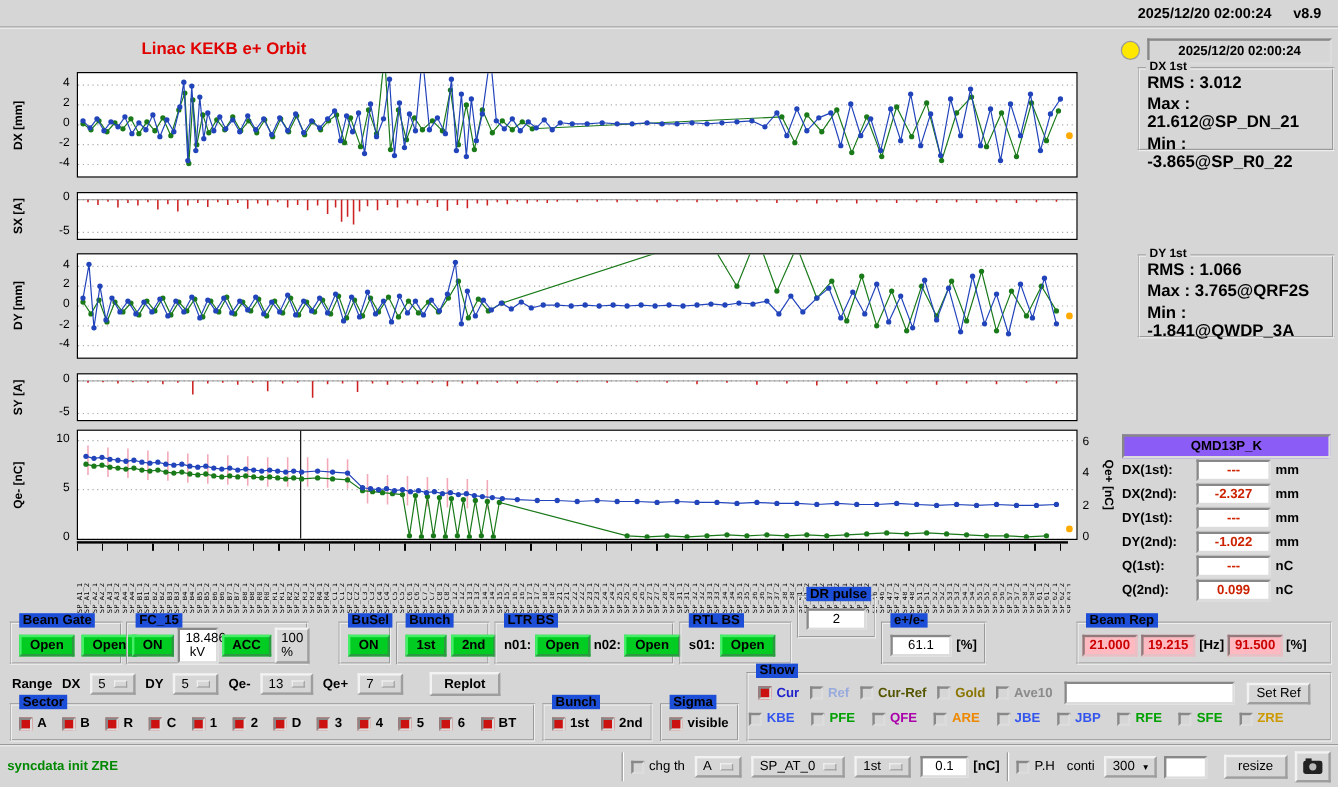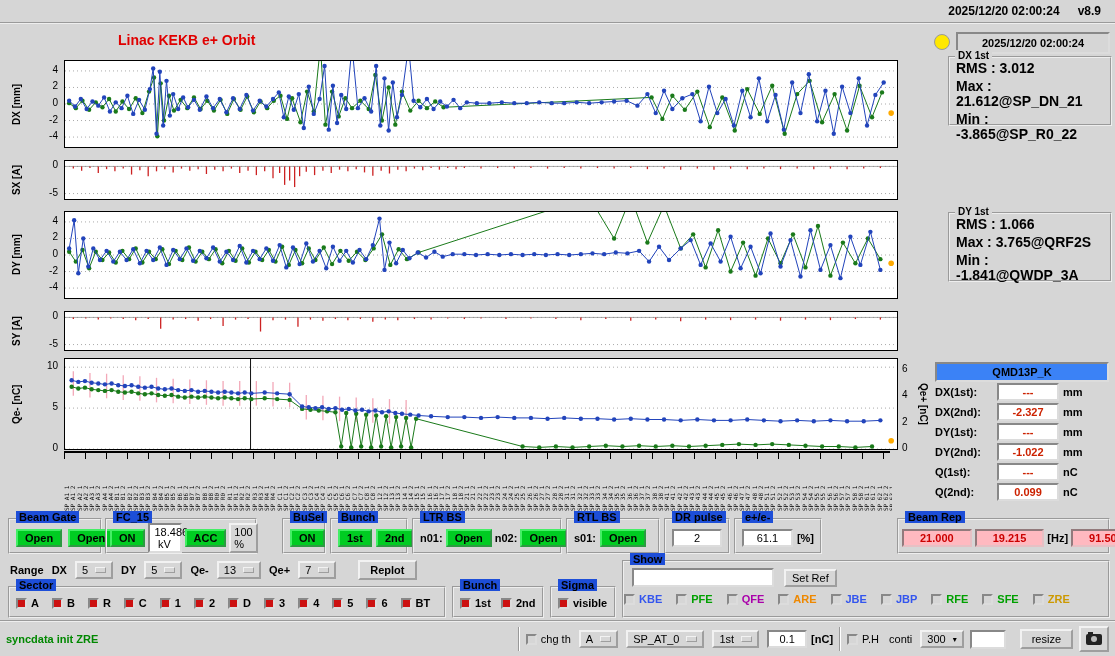--- a/index.html
+++ b/index.html
@@ -27,33 +27,33 @@
   .vlabel{writing-mode:vertical-rl;transform:rotate(180deg);font-family:"DejaVu Sans Mono",monospace;
     font-size:6px;line-height:1.05;flex:0 0 6.25px;height:52px;overflow:hidden;color:#000;}
   
   .ydot{position:absolute;left:934px;top:34px;width:14px;height:14px;border-radius:50%;background:#ffe800;border:1px solid #999;}
   .clockbox{position:absolute;left:956px;top:32px;width:150px;height:18px;border:2px inset #dcdcdc;background:#d6d6d6;
     display:flex;align-items:center;justify-content:center;font-weight:bold;font-size:11px;}
   .statf{position:absolute;left:948px;width:160px;height:66px;border:2px groove #eee;}
   .statf .flabel{position:absolute;top:-8px;left:5px;background:#d6d6d6;padding:0 3px;font-weight:bold;font-size:10px;}
   .statf .sline{padding:1px 0 0 6px;font-size:14px;font-weight:bold;line-height:15px;margin-top:2px;}
   .qmd{position:absolute;left:935px;top:362px;width:174px;}
-  .qmdname{border:2px inset #dcdcdc;background:#3b82f6;font-weight:bold;text-align:center;height:16px;line-height:16px;}
+  .qmdname{border:2px inset #dcdcdc;background:#8b5cf6;font-weight:bold;text-align:center;height:16px;line-height:16px;}
   .qmdrow{display:flex;align-items:center;height:20px;gap:4px;}
   .qmdrow .ql{width:58px;font-weight:bold;font-size:11px;text-align:left;}
   .qmdrow .qv{width:58px;height:14px;border:2px inset #dcdcdc;background:#fff;color:#cc2200;font-weight:bold;
     display:flex;align-items:center;justify-content:center;font-size:11px;}
   .qmdrow .qu{font-weight:bold;}
   
   .lframe{position:absolute;border:2px groove #eee;box-sizing:border-box;}
   .lframe .flabel{position:absolute;top:-9px;left:6px;background:#1d4ed8;padding:0 3px;font-weight:bold;font-size:11px;}
   .fbody{display:flex;align-items:center;gap:6px;padding:6px 6px 3px 6px;height:100%;box-sizing:border-box;}
   .gbtn{background:#00cc22;border:2px outset #44ee66;padding:1px 7px;font-weight:bold;font-size:11px;cursor:pointer;}
   .entry{background:#fff;border:2px inset #dcdcdc;padding:1px 5px;font-size:11px;min-width:20px;text-align:center;}
-  .pinkv{background:#ffb9c0;color:#cc0000;font-weight:bold;border:2px inset #e6c0c4;padding:1px 16px;font-size:11px;}
+  .pinkv{background:#ffb9c0;color:#cc0000;font-weight:bold;border:2px inset #e6c0c4;padding:1px 4px;font-size:11px;}
   .btn{background:#d6d6d6;border:2px outset #f2f2f2;padding:2px 10px;font-size:11px;cursor:pointer;}
   .combo{background:#d6d6d6;border:2px outset #f2f2f2;padding:1px 5px;display:inline-flex;align-items:center;gap:7px;font-size:11px;cursor:pointer;}
   .combo .ind{width:9px;height:4px;background:#d6d6d6;border:1px outset #f2f2f2;}
   .blabel{font-weight:bold;font-size:11px;}
   .cbitem{display:inline-flex;align-items:center;gap:4px;cursor:pointer;}
   .cb{width:11px;height:11px;border:2px inset #dcdcdc;background:#d6d6d6;box-sizing:border-box;}
   .cb.on{background:#cc1111;}
   .cbl{font-weight:bold;font-size:11px;}
   .statusbar{position:absolute;left:0;top:620px;width:100%;height:36px;border-top:2px groove #eee;
     display:flex;align-items:center;box-sizing:border-box;padding:0 6px;}
@@ -1057,21 +1057,21 @@
       <span class="gbtn">Open</span>
     </div>
   </div>
   <div class="lframe" style="left:566px;top:518px;width:94px;height:36px">
     <span class="flabel">RTL BS</span>
     <div class="fbody" style="gap:4px">
       <span class="blabel">s01:</span>
       <span class="gbtn">Open</span>
     </div>
   </div>
-  <div class="lframe" style="left:664px;top:518px;width:66px;height:36px">
+  <div class="lframe" style="left:664px;top:496px;width:66px;height:36px">
     <span class="flabel">DR pulse</span>
     <div class="fbody">
         <span class="entry" style="width:44px">2</span>
       </div>
   </div>
   <div class="lframe" style="left:734px;top:518px;width:88px;height:36px">
     <span class="flabel">e+/e-</span>
     <div class="fbody" style="gap:4px">
       <span class="entry" style="width:38px">61.1</span>
       <span class="blabel">[%]</span>
@@ -1109,20 +1109,42 @@
     <span class="combo">
         <span>7</span>
         <span class="ind"></span>
       </span>
     <span class="btn" style="margin-left:14px;font-weight:bold">Replot</span>
   </div>
 
   <div class="lframe" style="left:622px;top:560px;width:488px;height:58px">
     <span class="flabel">Show</span>
     <div style="display:flex;align-items:center;gap:10px;padding:6px 6px 0 8px">
+      <span id="show1" style="display:inline-flex;gap:9px">
+          <span class="cbitem">
+            <span class="cb on"></span>
+            <span class="cbl" style="color: rgb(34, 34, 204);">Cur</span>
+          </span>
+          <span class="cbitem">
+            <span class="cb"></span>
+            <span class="cbl" style="color: rgb(153, 170, 221);">Ref</span>
+          </span>
+          <span class="cbitem">
+            <span class="cb"></span>
+            <span class="cbl" style="color: rgb(85, 85, 0);">Cur-Ref</span>
+          </span>
+          <span class="cbitem">
+            <span class="cb"></span>
+            <span class="cbl" style="color: rgb(138, 117, 0);">Gold</span>
+          </span>
+          <span class="cbitem">
+            <span class="cb"></span>
+            <span class="cbl" style="color: rgb(138, 138, 138);">Ave10</span>
+          </span>
+        </span>
       <span class="entry" style="width:128px;height:13px"></span>
       <span class="btn" style="padding:1px 6px">Set Ref</span>
     </div>
     <div id="show2" style="display:flex;align-items:center;gap:14px;padding:6px 6px 0 0">
         <span class="cbitem">
           <span class="cb"></span>
           <span class="cbl" style="color: rgb(51, 85, 238);">KBE</span>
         </span>
         <span class="cbitem">
           <span class="cb"></span>

